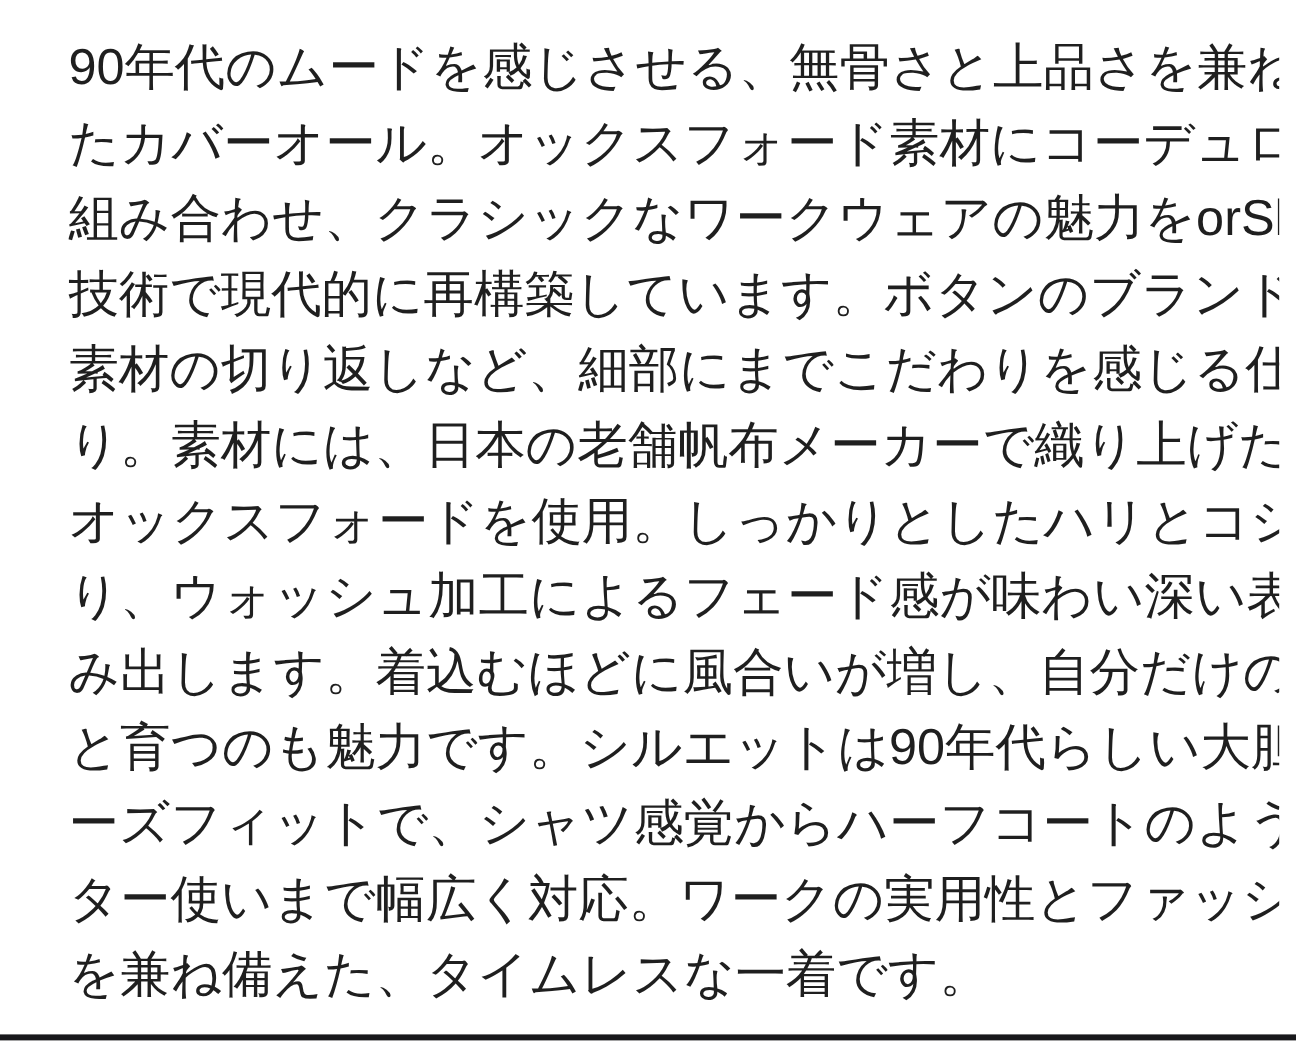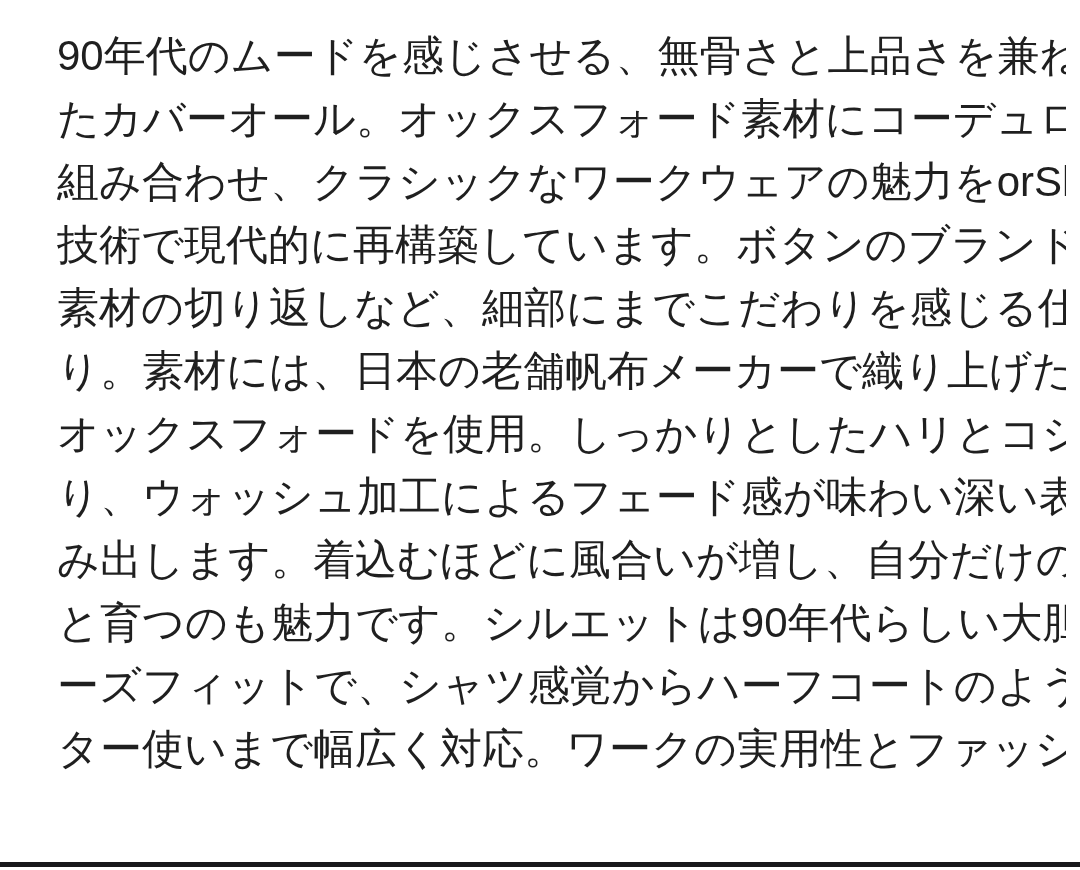--- a/index.html
+++ b/index.html
@@ -50,15 +50,16 @@
     <div class="description-line">組み合わせ、クラシックなワークウェアの魅力をorSlowの</div>
     <div class="description-line">技術で現代的に再構築しています。ボタンのブランド刻印や</div>
     <div class="description-line">素材の切り返しなど、細部にまでこだわりを感じる仕上が</div>
     <div class="description-line">り。素材には、日本の老舗帆布メーカーで織り上げた10/8</div>
     <div class="description-line">オックスフォードを使用。しっかりとしたハリとコシがあ</div>
     <div class="description-line">り、ウォッシュ加工によるフェード感が味わい深い表情を生</div>
     <div class="description-line">み出します。着込むほどに風合いが増し、自分だけの一着へ</div>
     <div class="description-line">と育つのも魅力です。シルエットは90年代らしい大胆なル</div>
     <div class="description-line">ーズフィットで、シャツ感覚からハーフコートのようなアウ</div>
     <div class="description-line">ター使いまで幅広く対応。ワークの実用性とファッション性</div>
+    <div class="description-line">を兼ね備えた、タイムレスな一着です。</div>
   </div>
   <div class="bottom-divider-bar"></div>
 </main>
 
 </body></html>

